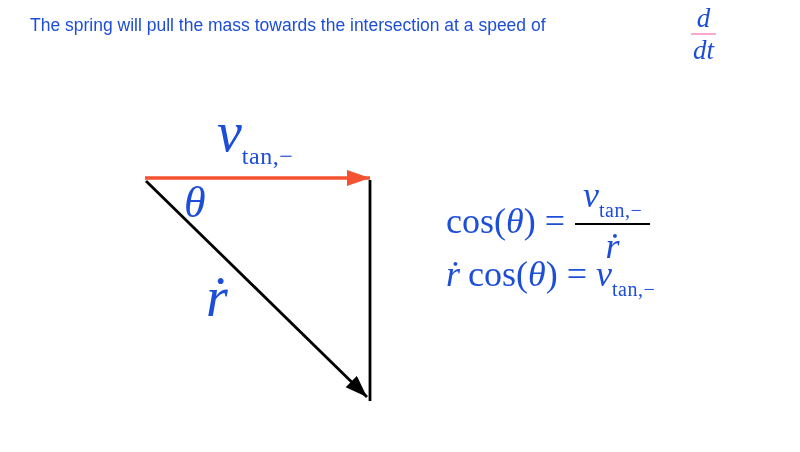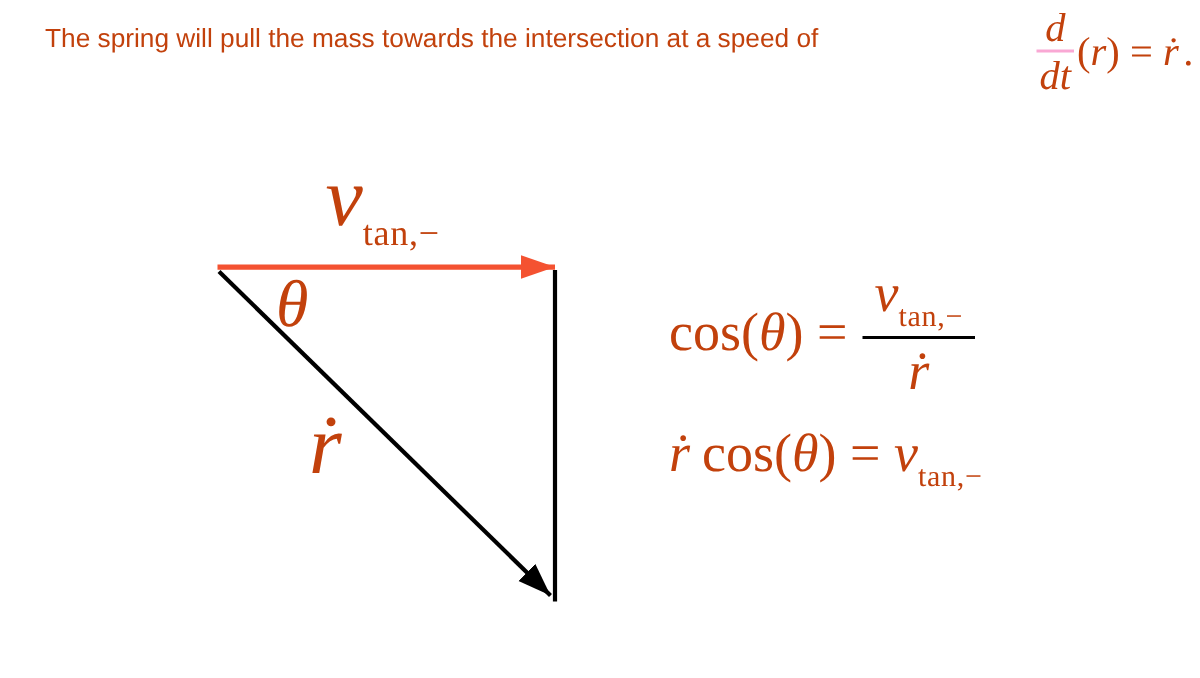--- a/index.html
+++ b/index.html
@@ -1,19 +1,19 @@
 <!DOCTYPE html>
 <html><head>
 <meta charset="utf-8">
 <style>
   * { margin:0; padding:0; box-sizing:border-box; }
   html,body { background:#ffffff; }
   .page {
     position:relative; width:800px; height:452px; background:#ffffff;
-    overflow:hidden; color:#c2410c;
+    overflow:hidden; color:#1d4ed8;
     font-family:"Liberation Sans","DejaVu Sans",sans-serif;
   }
   .bodyline { position:absolute; left:30px; font-size:17.5px; line-height:22px; white-space:nowrap; }
   .line1 { top:14px; }
   .line2 { top:57px; }
   .it { font-style:italic; }
 
   
   .math1 { position:absolute; left:691px; top:4px; display:flex; align-items:center;
            font-family:"Liberation Serif","DejaVu Serif",serif; font-size:27px; line-height:1.04; }
@@ -34,38 +34,37 @@
   .rdotlabel { left:206px; top:269px; font-size:56px; }
 
   
   .eq { position:absolute; left:446px; font-family:"Liberation Serif","DejaVu Serif",serif;
         font-size:36px; white-space:nowrap; }
   .eq1 { top:175px; display:flex; align-items:center; }
   .eq1 .lhs { line-height:1;text-align:right; }
   .frac { display:inline-flex; flex-direction:column; align-items:center; margin-left:10px; line-height:1.12; }
   .frac .fnum { border-bottom:2.5px solid #000; padding:0 8px 2px; }
   .frac .fden { padding-top:1px; }
-  .eq2 { top:284px; line-height:1; }
+  .eq2 { top:256px; line-height:1; }
   .sub { font-size:20px; vertical-align:-10px; font-style:normal; letter-spacing:0.5px; }
 </style>
 </head>
 <body>
 
 <div class="page">
 
   <div class="bodyline line1">
     <span>The spring will pull the mass towards the intersection at a speed of</span>
   </div>
 
   <div class="math1">
     <span class="dfrac">
       <span class="num it">d</span>
       <span class="den it">dt</span>
     </span>
-    <span class="mrow"><span>(</span><span class="it">r</span><span>) = </span><span class="it">ṙ</span><span class="period">.</span></span>
   </div>
 
 
   <svg class="diagram-svg" viewBox="0 0 800 452" xmlns="http://www.w3.org/2000/svg">
     <defs>
       <marker id="ah-red" markerUnits="userSpaceOnUse" markerWidth="26" markerHeight="18" refX="23" refY="8" orient="auto">
         <path d="M0,0 L23,8 L0,16 Z" fill="#f45231"></path>
       </marker>
       <marker id="ah-black" markerUnits="userSpaceOnUse" markerWidth="26" markerHeight="18" refX="22" refY="8" orient="auto">
         <path d="M0,0 L22,8 L0,16 Z" fill="#000000"></path>

